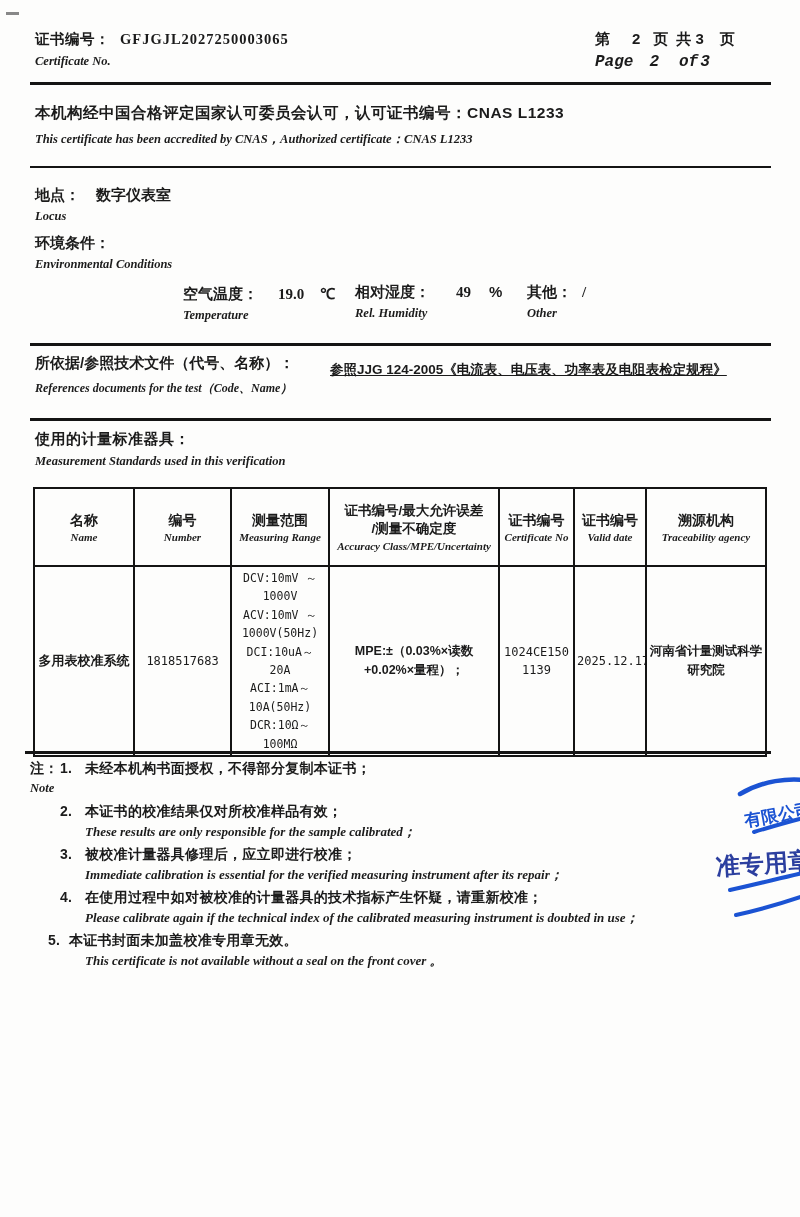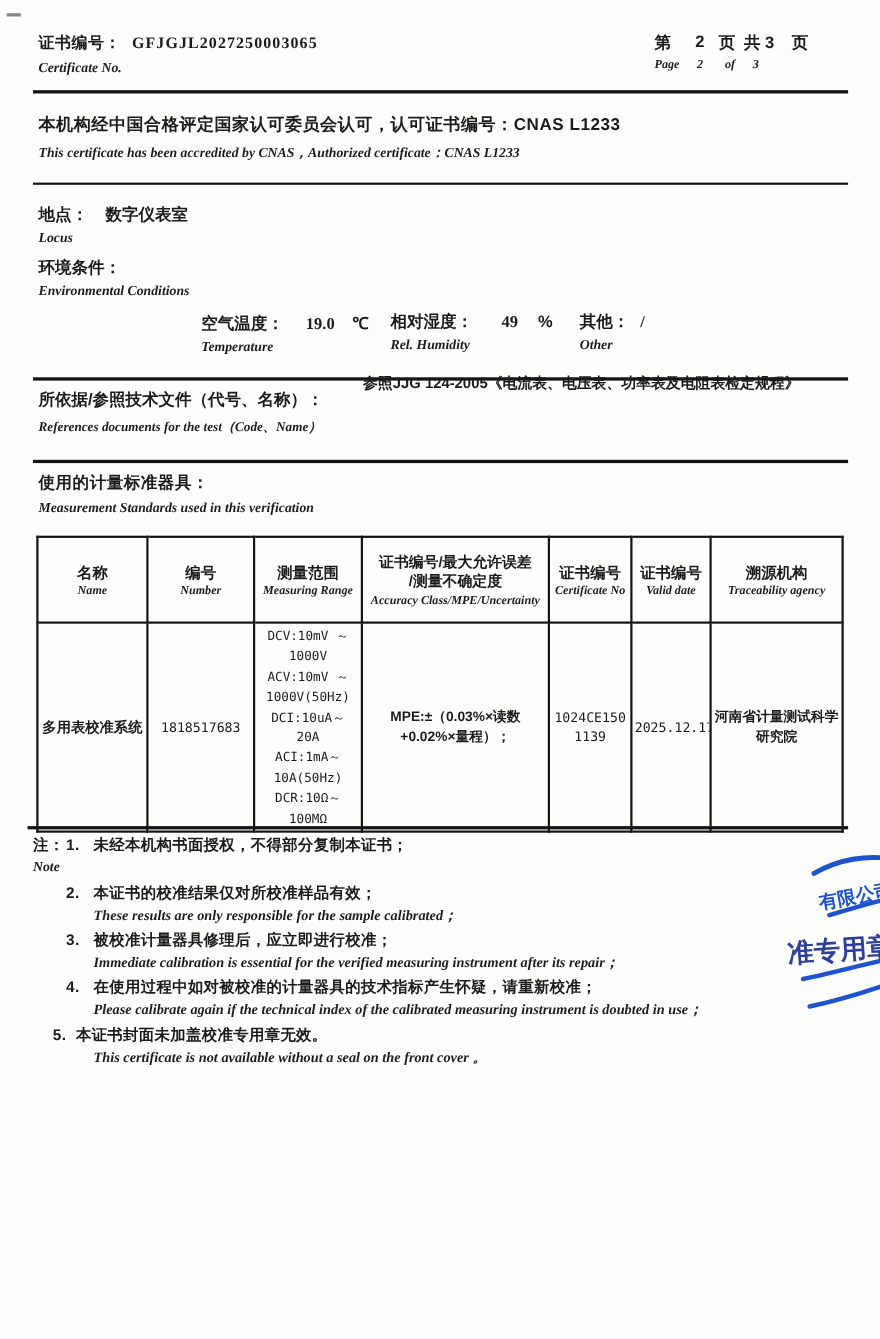--- a/index.html
+++ b/index.html
@@ -16,24 +16,24 @@
   .hdr-left .l1 { font-size:14.5px; font-weight:bold; letter-spacing:0.5px; }
   .hdr-left .l1 .val { font-family:"Liberation Serif", serif; margin-left:10px; letter-spacing:1px; }
   .hdr-left .l2 { font-size:12.5px; margin-top:5px; }
 
   .hdr-right { left:595px; top:30px; width:170px; }
   .hdr-right .r1 { font-size:15px; font-weight:bold; display:flex; }
   .hdr-right .r1 span:nth-child(1){ margin-right:22px; }
   .hdr-right .r1 span:nth-child(2){ margin-right:13px; }
   .hdr-right .r1 span:nth-child(3){ margin-right:8px; }
   .hdr-right .r1 span:nth-child(4){ margin-right:16px; }
-  .hdr-right .r2 { font-size:11px; display:flex; margin-top:4px; }
+  .hdr-right .r2 { font-size:16px; display:flex; margin-top:4px;font-family:Liberation Mono, monospace; }
   .hdr-right .r2 span:nth-child(1){ margin-right:16px; }
   .hdr-right .r2 span:nth-child(2){ margin-right:20px; }
-  .hdr-right .r2 span:nth-child(3){ margin-right:16px; }
+  .hdr-right .r2 span:nth-child(3){ margin-right:2px; }
 
   .accred { left:35px; top:103px; }
   .accred .zh { font-size:15.5px; font-weight:bold; letter-spacing:0.5px; }
   .accred .en { font-size:12.5px; margin-top:7px; }
 
   .loc { left:35px; top:186px; }
   .loc .zh { font-size:15px; font-weight:bold; }
   .loc .zh .val { margin-left:16px; }
   .loc .en { font-size:12.5px; margin-top:4px; }
 
@@ -41,21 +41,21 @@
   .envlab .zh { font-size:15px; font-weight:bold; }
   .envlab .en { font-size:12.5px; margin-top:4px; }
 
   .envitem .row1 { font-size:15px; font-weight:bold; display:flex; align-items:baseline; }
   .envitem .row2 { font-size:12.5px; margin-top:4px; }
   .envitem .v { font-weight:bold; font-family:"Liberation Serif", serif; }
 
   .refs-label { left:35px; top:354px; width:295px; }
   .refs-label .zh { font-size:15px; font-weight:bold; }
   .refs-label .en { font-size:12px; margin-top:7px; }
-  .refs-value { left:330px; top:340px; width:440px; font-size:13.5px; font-weight:bold; line-height:1.4; }
+  .refs-value { left:330px; top:361px; width:440px; font-size:13.5px; font-weight:bold; line-height:1.4;text-decoration:underline; }
 
   .std-label { left:35px; top:430px; }
   .std-label .zh { font-size:15px; font-weight:bold; letter-spacing:0.5px; }
   .std-label .en { font-size:12.5px; margin-top:5px; }
 
   table.std { position:absolute; left:33px; top:487px; border-collapse:collapse; table-layout:fixed; width:732px; }
   table.std th, table.std td { border:2px solid #141414; text-align:center; vertical-align:middle; padding:2px; overflow:hidden; }
   table.std th { height:78px; }
   table.std td { height:175px; }
   .h-zh { font-size:14px; font-weight:bold; line-height:1.35; }

